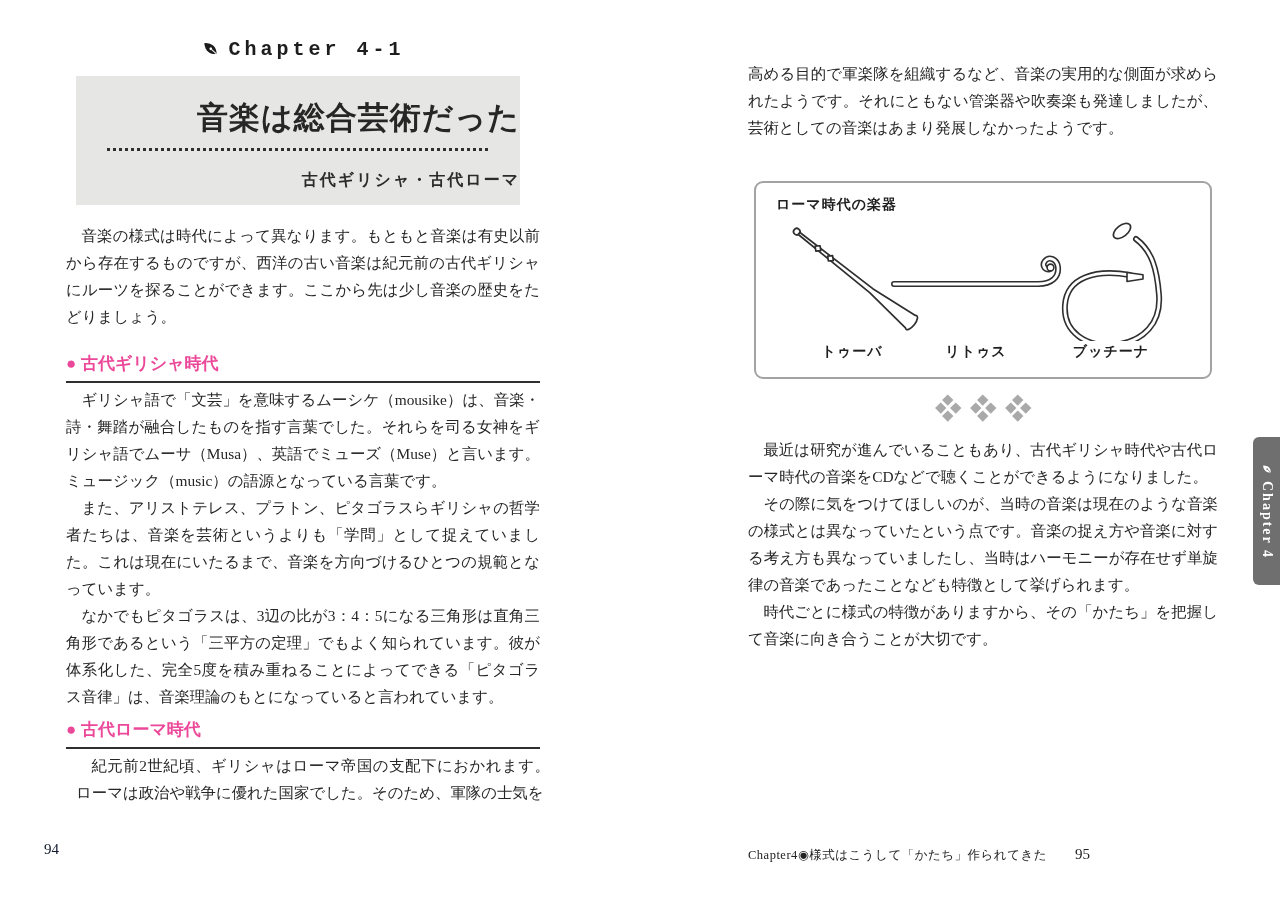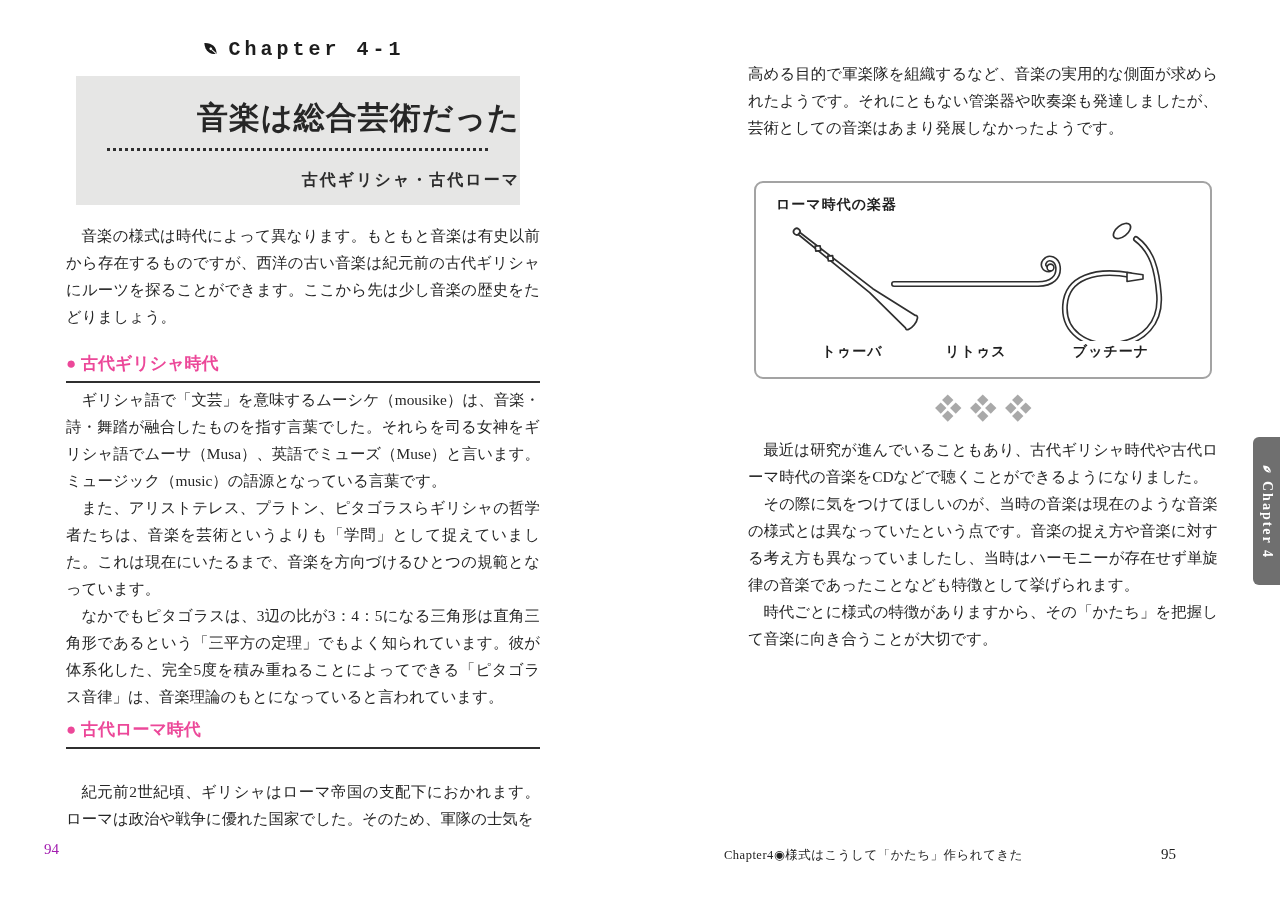--- a/index.html
+++ b/index.html
@@ -29,23 +29,23 @@
   .body { font-size:15.4px; line-height:27px; text-align:justify; color:#262626; }
   .body p { text-indent:1em; }
   .intro { position:absolute; top:222px; width:100%; text-indent:1em; }
 
   .sec { position:absolute; width:100%; font-family:"Liberation Sans","DejaVu Sans",sans-serif;
          font-weight:700; font-size:17px; color:#ec4899;
          border-bottom:2px solid #2f2f2f; padding-bottom:6px; }
   .sec-greek { top:352px; }
   .sec-rome  { top:718px; }
   .block-greek { position:absolute; top:386px; width:100%; }
-  .block-rome  { position:absolute; top:778px; width:100%; text-indent:1em; }
+  .block-rome  { position:absolute; top:752px; width:100%; text-indent:1em;margin-left:10px; }
 
-  .pnum-left { position:absolute; left:44px; top:841px; font-size:15px; color:#a21caf; }
+  .pnum-left { position:absolute; left:44px; top:841px; font-size:15px; color:#0f172a; }
 
   
   .cont { position:absolute; top:60px; width:100%; }
 
   .figure { position:absolute; top:181px; left:6px; width:458px; height:198px;
             border:2px solid #a3a3a3; border-radius:9px; background:#fff; }
   .figcap { position:absolute; left:20px; top:13px;
             font-family:"Liberation Sans","DejaVu Sans",sans-serif;
             font-weight:700; font-size:14px; letter-spacing:1px; color:#1f1f1f; }
   .instruments { position:absolute; left:0; top:28px; }
@@ -65,22 +65,22 @@
 
   .rbody { position:absolute; top:436px; width:100%; }
 
   .side-tab { position:absolute; left:1253px; top:437px; width:27px; height:148px;
               background:#6f6f6f; border-radius:6px 0 0 6px; color:#fff;
               writing-mode:vertical-rl;
               font-family:"Liberation Serif","DejaVu Serif",serif;
               font-weight:700; font-size:14px; letter-spacing:2px;
               display:flex; align-items:center; justify-content:center; gap:6px; }
 
-  .footer-row { position:absolute; left:724px; top:846px; width:452px;
-                display:flex; justify-content:space-between; align-items:baseline; gap:28px; }
+  .footer-row { position:absolute; left:748px; top:846px; width:452px;
+                display:flex; justify-content:flex-start; align-items:baseline; gap:28px; }
   .footer-text { font-size:12.5px; color:#222; letter-spacing:0.5px; }
   .footer-row .pnum { font-size:15px; color:#222; }
 
   svg { display:block; }
 </style>
 </head>
 <body>
 
 <div class="spread">
 

